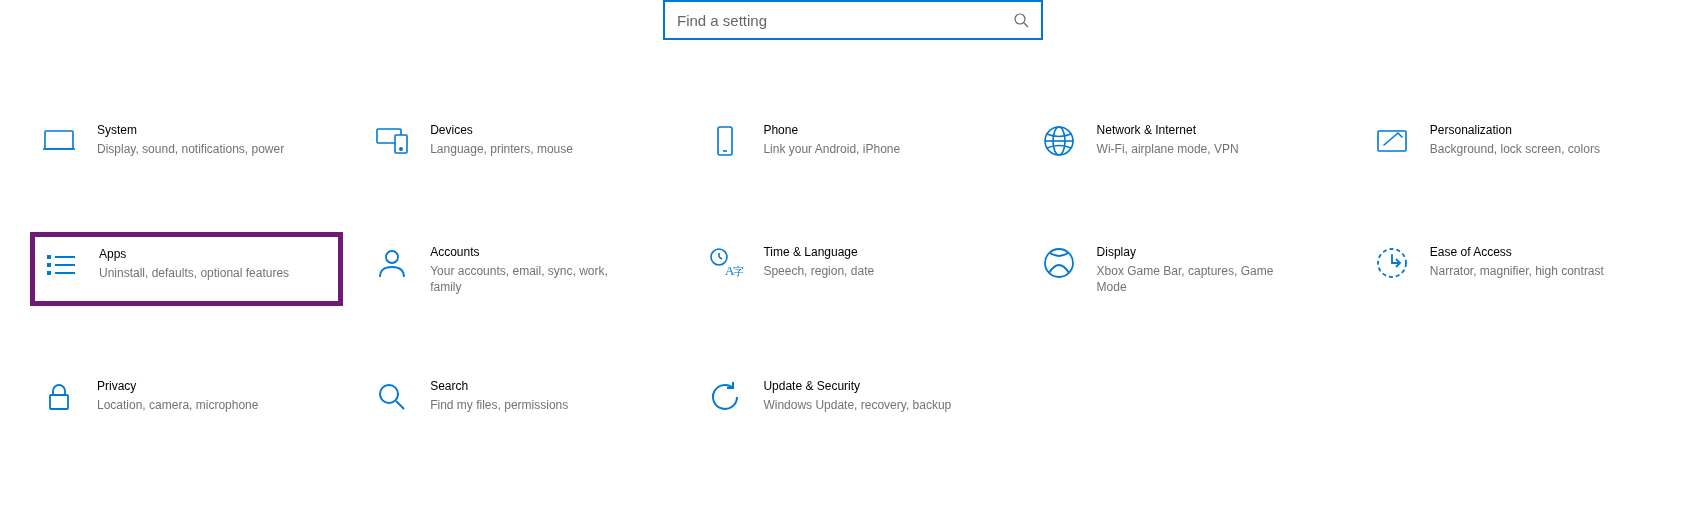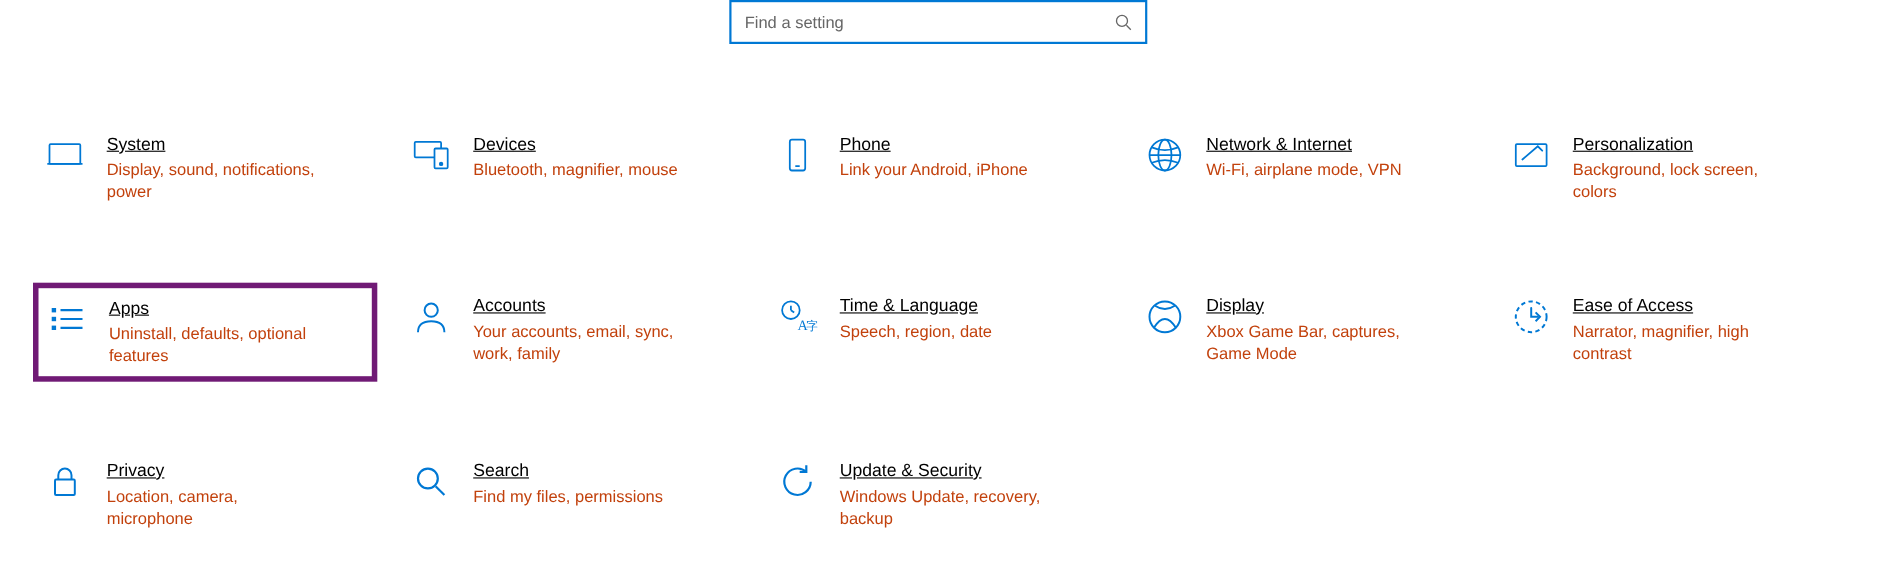--- a/index.html
+++ b/index.html
@@ -58,29 +58,28 @@
       width: 40px;
       height: 40px;
       display: flex;
       align-items: center;
       justify-content: center;
       flex-shrink: 0;
       color: #0078d4;
     }
     .tile .text { flex: 1; padding-top: 2px; }
     .tile .title {
-      font-size: 16px;
+      font-size: 12px;
       color: #000;
       margin-bottom: 4px;
       font-weight: 400;
-      text-decoration: underline;
     }
     .tile .desc {
-      font-size: 15px;
-      color: #c2410c;
+      font-size: 12px;
+      color: #737373;
       line-height: 1.35;
       max-width: 200px;
     }
     svg { display: block; }
   </style>
 </head>
 <body>
 
 <div class="search-wrap">
   <div class="search-box">
@@ -112,21 +111,21 @@
   <div class="tile">
     <span class="icon">
       <svg width="36" height="36" viewBox="0 0 36 36" fill="none" stroke="currentColor" stroke-width="1.6">
         <rect x="3" y="6" width="24" height="14" rx="1"></rect>
         <rect x="21" y="12" width="12" height="18" rx="1" fill="#fff"></rect>
         <circle cx="27" cy="26" r="1.2" fill="currentColor"></circle>
       </svg>
     </span>
     <div class="text">
       <div class="title">Devices</div>
-      <div class="desc">Bluetooth, magnifier, mouse</div>
+      <div class="desc">Language, printers, mouse</div>
     </div>
   </div>
 
   <div class="tile">
     <span class="icon">
       <svg width="36" height="36" viewBox="0 0 36 36" fill="none" stroke="currentColor" stroke-width="1.6">
         <rect x="11" y="4" width="14" height="28" rx="2"></rect>
         <line x1="16" y1="28" x2="20" y2="28"></line>
       </svg>
     </span>

